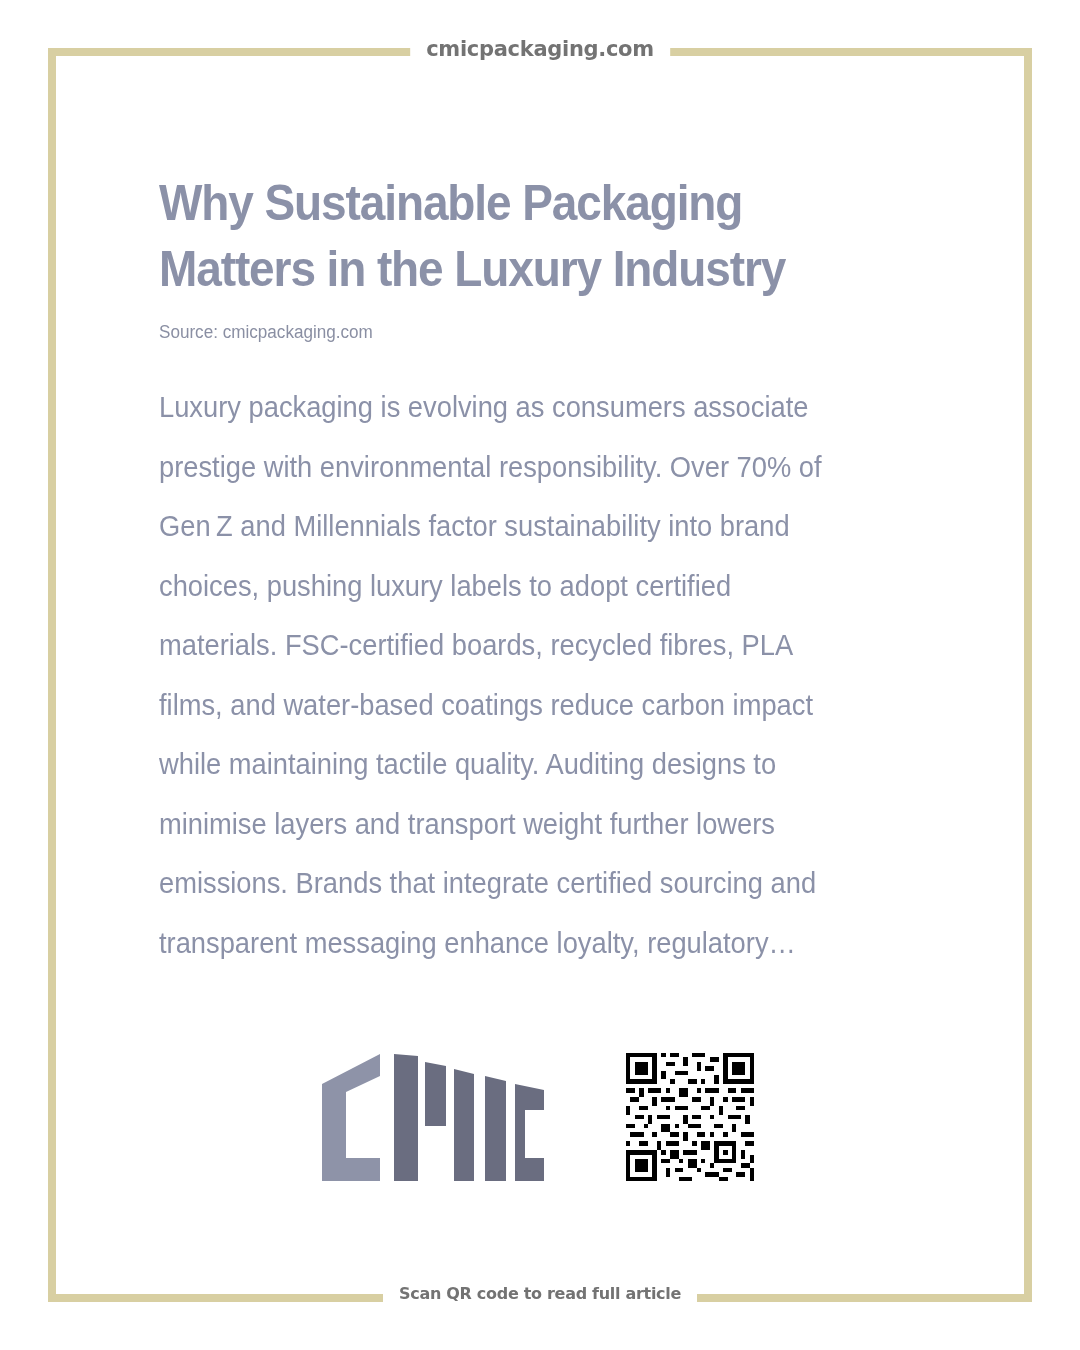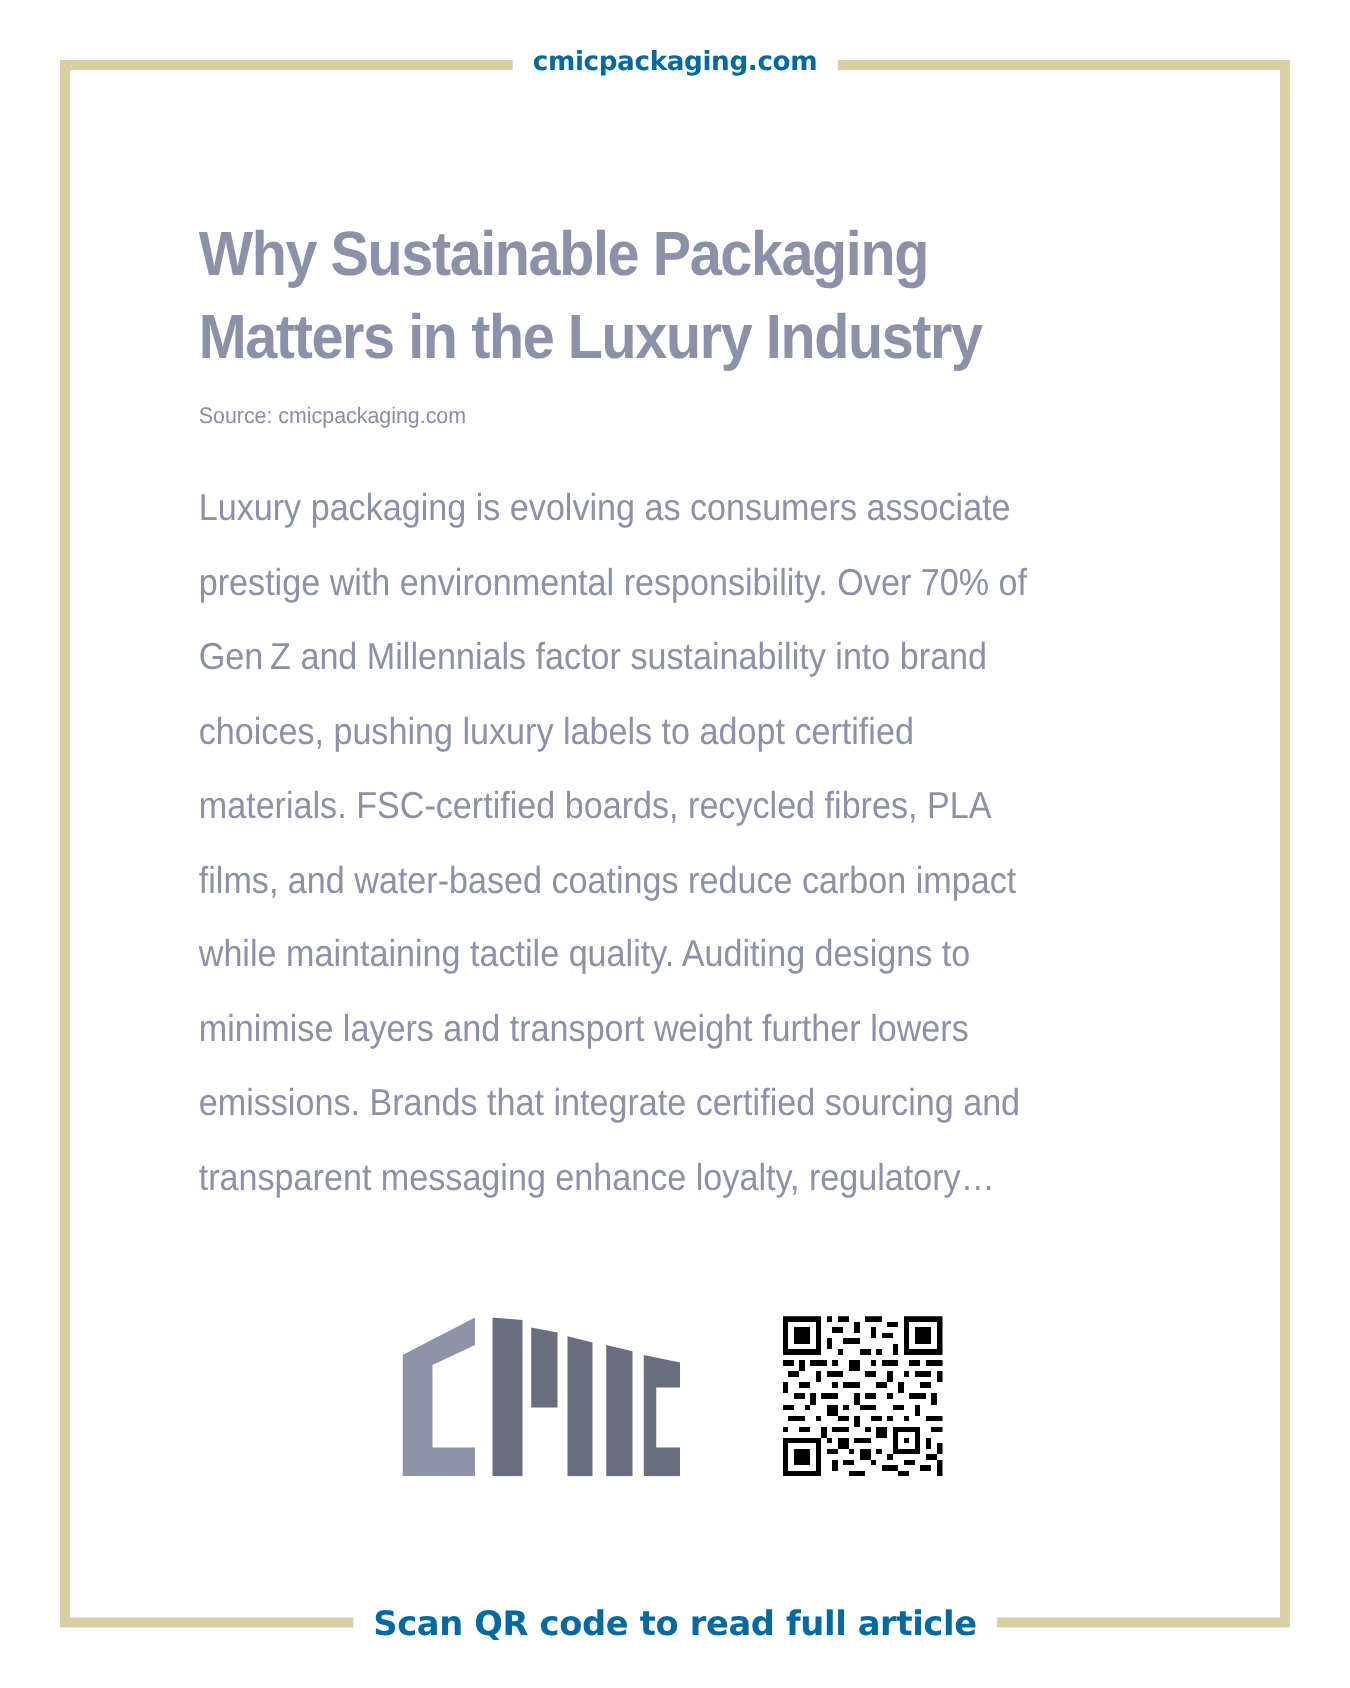--- a/index.html
+++ b/index.html
@@ -1,20 +1,20 @@
 <!DOCTYPE html>
 <html><head>
 <meta charset="utf-8">
 <style>
   html, body { margin:0; padding:0; background:#ffffff; }
   body { width:1080px; height:1350px; position:relative; overflow:hidden; font-family:"Liberation Sans", sans-serif; }
   .frame { position:absolute; left:48px; top:48px; width:968px; height:1238px; border:8px solid #d8cfa2; }
-  .frame-label { position:absolute; left:50%; transform:translateX(-50%); background:#ffffff; color:#0369a1; font-family:"DejaVu Sans", sans-serif; font-weight:bold; padding:0 16px; white-space:nowrap; }
+  .frame-label { position:absolute; left:50%; transform:translateX(-50%); background:#ffffff; color:#737373; font-family:"DejaVu Sans", sans-serif; font-weight:bold; padding:0 16px; white-space:nowrap; }
   .top-label { top:37px; font-size:21px; letter-spacing:-0.3px; }
-  .bottom-label { top:1284px; font-size:27px; letter-spacing:-0.3px; }
+  .bottom-label { top:1284px; font-size:16px; letter-spacing:-0.3px; }
   .title { position:absolute; left:159px; top:170px; width:800px; margin:0; font-family:"Liberation Sans", sans-serif; font-weight:bold; font-size:50px; line-height:66px; color:#8b91a8; letter-spacing:-1.2px; transform:scaleX(0.92); transform-origin:left top; }
   .source { position:absolute; left:159px; top:322px; font-size:18px; color:#8a8fa3; transform:scaleX(0.95); transform-origin:left top; }
   .body-text { position:absolute; left:159px; top:377px; width:820px; margin:0; font-size:30px; line-height:59.5px; color:#8b91a8; transform:scaleX(0.91); transform-origin:left top; }
   .body-text span { display:block; white-space:nowrap; }
   .logo { position:absolute; left:322px; top:1054px; width:222px; height:127px; }
   .qr { position:absolute; left:626px; top:1053px; width:128px; height:128px; }
 </style>
 </head>
 <body>
 

